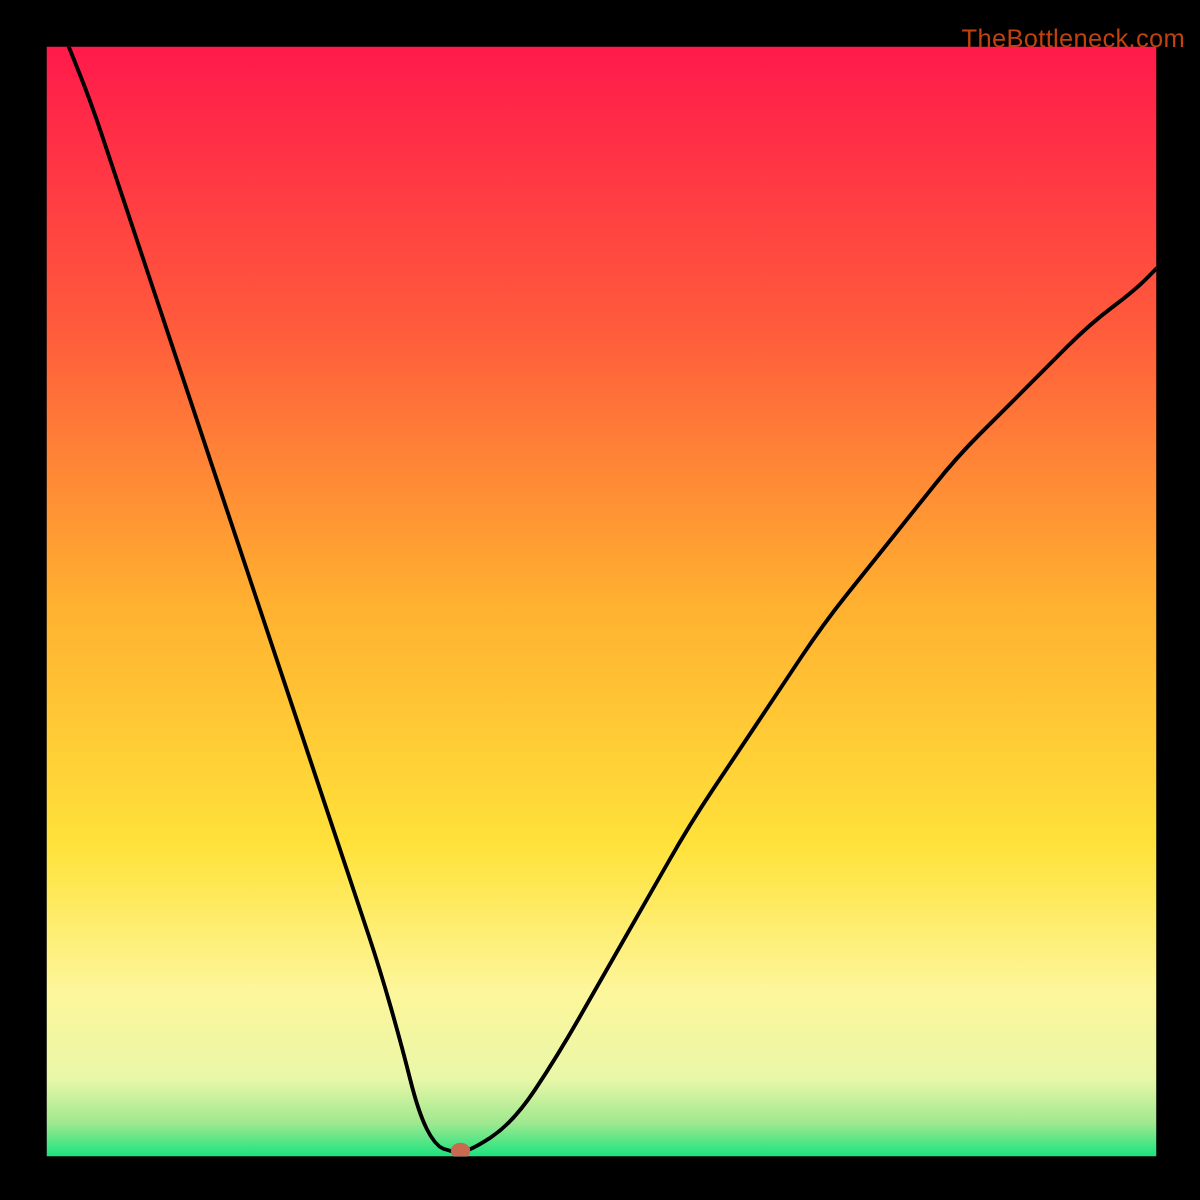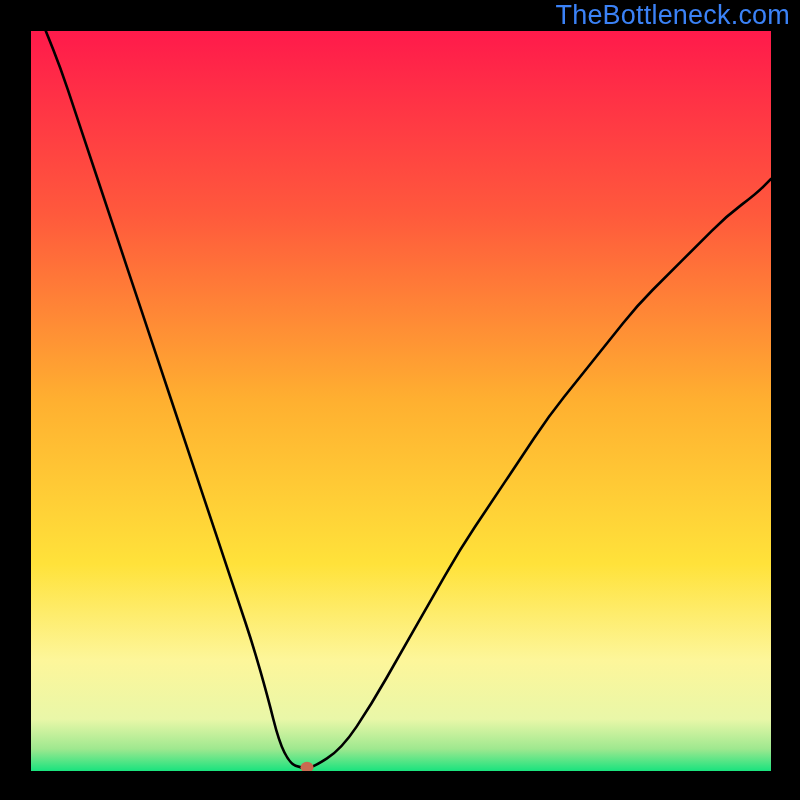--- a/index.html
+++ b/index.html
@@ -11,24 +11,24 @@
     font-family: Arial, Helvetica, sans-serif;
     overflow: hidden;
   }
   .wrap {
     position: relative;
     width: 800px;
     height: 800px;
   }
   .watermark {
     position: absolute;
-    top: 0;
+    top: 16px;
     right: 10px;
-    color: #3b82f6;
-    font-size: 27px;
+    color: #c2410c;
+    font-size: 17px;
     font-weight: 500;
     letter-spacing: 0.2px;
     user-select: none;
   }
   .plot {
     position: absolute;
     left: 31px;
     top: 31px;
     width: 740px;
     height: 740px;

